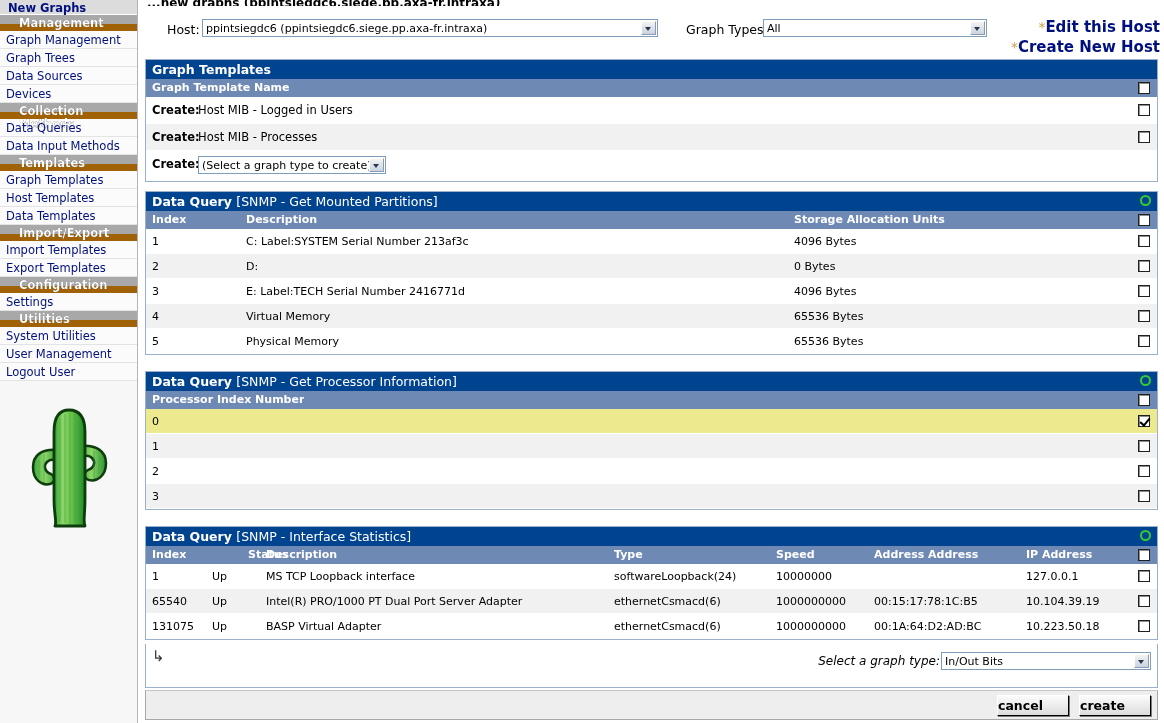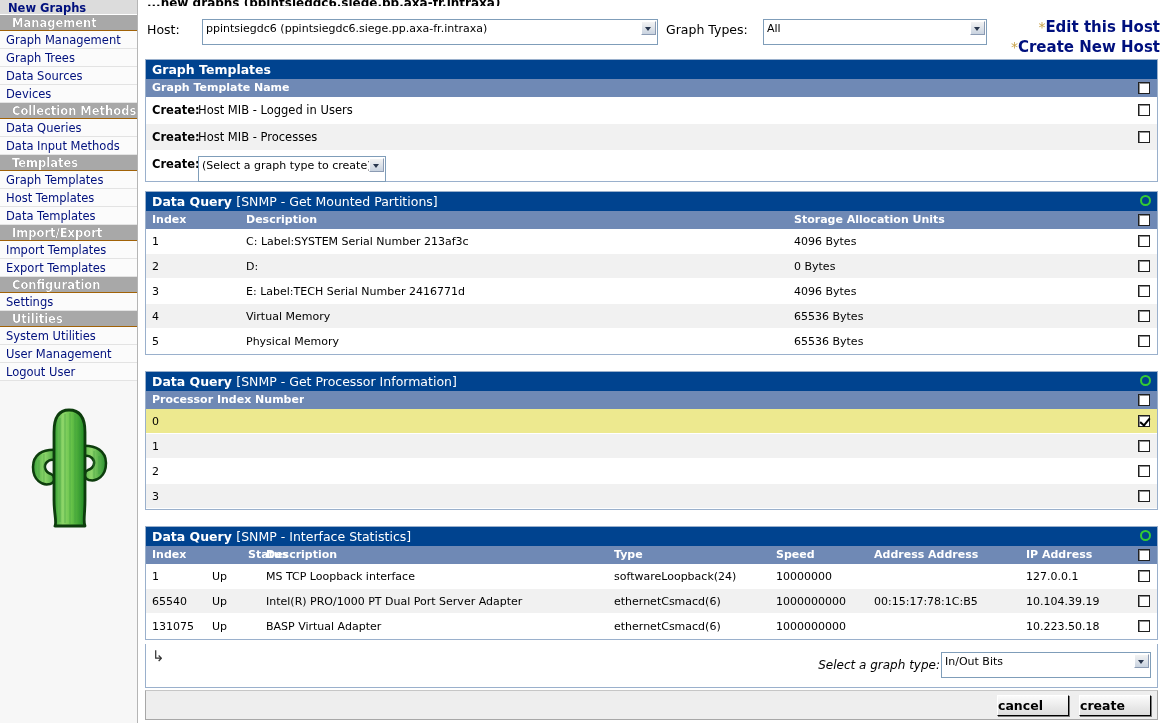--- a/index.html
+++ b/index.html
@@ -29,24 +29,24 @@
     padding: 2px 0 2px 8px;
     height: 15px;
     line-height: 12px;
     border-bottom: 1px solid #ffffff;
   }
   .nav-head {
     background: #a8a8a8;
     color: #ffffff;
     font-weight: bold;
     font-size: 11.5px;
-    padding: 2px 0 2px 12px;
+    padding: 2px 0 2px 19px;
     height: 16px;
     line-height: 13px;
-    border-bottom: 1px solid #a16207;
+    border-bottom: 7px solid #a16207;
     text-shadow: 0px 0px 0px #000;
   }
   .nav-item {
     color: #00107e;
     font-size: 11.5px;
     padding: 2px 0 2px 6px;
     height: 18px;
     line-height: 14px;
     border-bottom: 1px solid #e3e3e3;
     background: #fbfbfb;
@@ -71,27 +71,27 @@
     white-space: nowrap;
     overflow: hidden;
     height: 10px;
   }
 
   
   #filter-bar {
     position: absolute; left: 0; top: 12px;
     width: 1025px; height: 36px;
   }
-  .flabel { font-size: 12.5px; color: #000; }
+  .flabel { font-size: 12.5px; color: #000; margin-left: 20px; }
   .sel {
     font-family: "DejaVu Sans", "Liberation Sans", sans-serif;
     font-size: 11px;
     background: #ffffff;
     border: 1px solid #7f9db9;
-    height: 26px;
+    height: 18px;
     position: relative;
     padding: 1px 18px 1px 3px;
     line-height: 15px;
     white-space: nowrap;
     overflow: hidden;
     cursor: pointer;
     color: #000;
   }
   .sel .arrowbox {
     position: absolute; right: 1px; top: 1px;
@@ -448,20 +448,21 @@
             <span class="cell" style="left:728px;width:150px;">00:15:17:78:1C:B5</span>
             <span class="cell" style="left:880px;width:110px;">10.104.39.19</span>
             <span class="cbx"></span>
           </div>
           <div class="trow odd">
             <span class="cell" style="left:6px;width:60px;">131075</span>
             <span class="cell" style="left:66px;width:50px;">Up</span>
             <span class="cell" style="left:120px;width:340px;">BASP Virtual Adapter</span>
             <span class="cell" style="left:468px;width:150px;">ethernetCsmacd(6)</span>
             <span class="cell" style="left:630px;width:90px;">1000000000</span>
+            <span class="cell" style="left:728px;width:150px;">00:1A:64:D2:AD:BC</span>
             <span class="cell" style="left:880px;width:110px;">10.223.50.18</span>
             <span class="cbx"></span>
           </div>
         </div>
       </div>
 
     <div id="footer-area" style="top:644px;height:44px;">
       <span class="arrow-glyph">↳</span>
       <div id="graphtype-row">
         <span id="graphtype-label">Select a graph type:</span>

